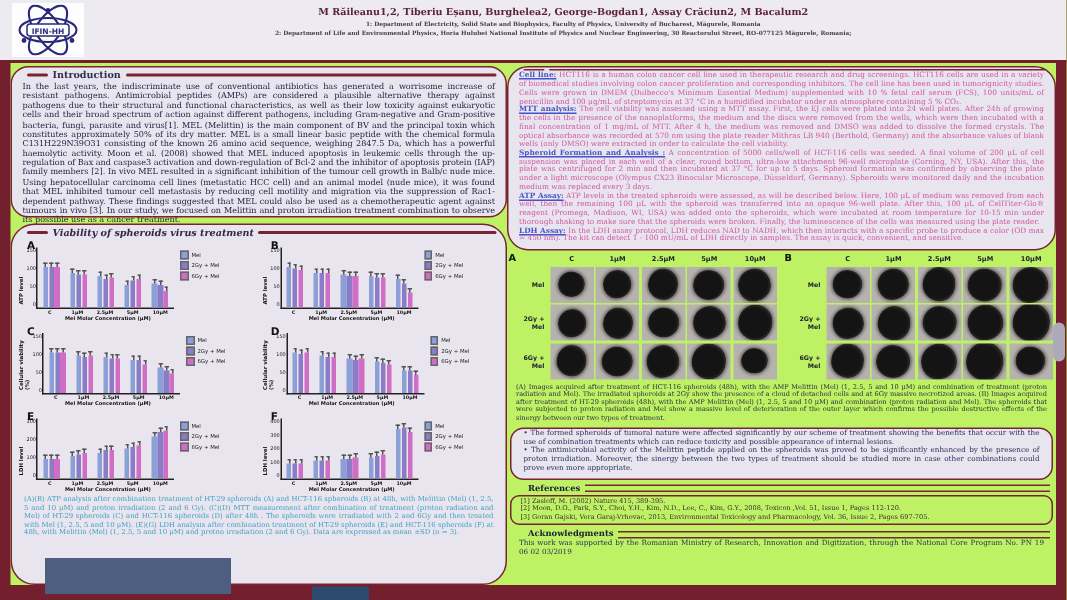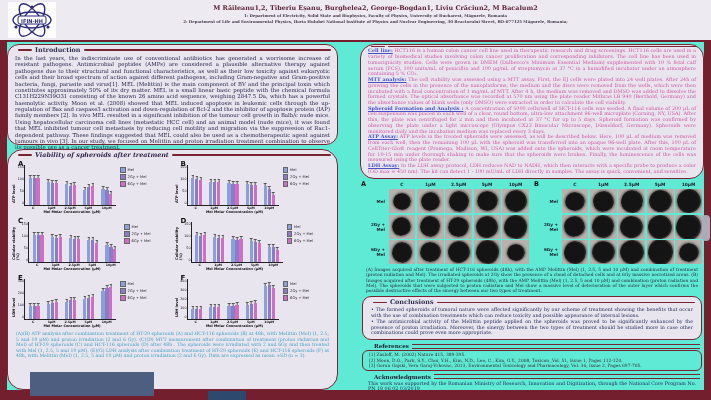--- a/index.html
+++ b/index.html
@@ -7,21 +7,21 @@
   #poster{position:relative;width:711px;height:400px;overflow:hidden;}
   
   .header{position:absolute;top:0;left:0;right:0;height:40px;background:#edeaf1;}
   .logo{position:absolute;top:2px;left:8px;width:48px;height:36px;background:#fdfdfd;display:flex;align-items:center;justify-content:center;}
   .titles{position:absolute;left:60px;right:20px;top:2px;text-align:center;}
   .title{font-size:11px;font-weight:bold;color:#9c1b2e;letter-spacing:.2px;}
   .authors{font-size:6.4px;font-weight:bold;color:#5e2236;margin-top:2px;}
   .affil{font-size:3.9px;color:#463a4e;margin-top:1px;font-weight:bold;}
   .rule{position:absolute;top:40px;left:0;right:0;height:2px;background:#731f2d;}
   
-  .content{position:absolute;top:42px;left:7px;right:7px;bottom:10px;background:#5eead4;display:flex;gap:22px;overflow:hidden;}
+  .content{position:absolute;top:42px;left:7px;right:7px;bottom:10px;background:#bef264;display:flex;gap:0;overflow:hidden;}
   .left-col{width:331px;flex:none;display:flex;flex-direction:column;}
   .right-col{flex:1;display:flex;flex-direction:column;overflow:hidden;}
   .box{border:1.6px solid #7a2433;border-radius:12px;background:#e9e5ef;}
   .box-head{display:flex;align-items:center;gap:3px;padding:1px 6px 0 10px;}
   .bh-line{height:1.4px;background:#7a2433;width:14px;border-radius:1px;}
   .bh-line.grow{flex:1;}
   .bh-text{font-size:6.4px;font-weight:bold;color:#2e2e4e;white-space:nowrap;}
   .bh-text.maroon{color:#6d2130;}
   .bh-text.italic{font-style:italic;color:#33264a;}
   .intro-box{height:99px;margin-top:2px;}
@@ -90,42 +90,42 @@
         <ellipse cx="22" cy="17" rx="19" ry="8" fill="none" stroke="#2a2a7a" stroke-width="1.4" transform="rotate(55 22 17)"></ellipse>
         <ellipse cx="22" cy="17" rx="19" ry="8" fill="none" stroke="#2a2a7a" stroke-width="1.4" transform="rotate(-55 22 17)"></ellipse>
         <circle cx="22" cy="4" r="1.6" fill="#2a2a7a"></circle>
           <circle cx="38" cy="24" r="1.6" fill="#2a2a7a"></circle>
           <circle cx="6" cy="24" r="1.6" fill="#2a2a7a"></circle>
         <rect x="8" y="13" width="28" height="8" rx="2" fill="#fdfdfd" stroke="#2a2a7a" stroke-width="1"></rect>
         <text x="22" y="19.5" text-anchor="middle" class="logo-txt" font-size="5.6" font-weight="bold" fill="#2a2a7a">IFIN-HH</text>
       </svg>
     </div>
     <div class="titles">
-      <div class="authors">M Răileanu1,2, Tiberiu Eșanu, Burghelea2, George-Bogdan1, Liviu Crăciun2, M Bacalum2</div>
+      <div class="authors">M Răileanu1,2, Tiberiu Eșanu, Burghelea2, George-Bogdan1, Assay Crăciun2, M Bacalum2</div>
       <div class="affil">1: Department of Electricity, Solid State and Biophysics, Faculty of Physics, University of Bucharest, Măgurele, Romania</div>
       <div class="affil">2: Department of Life and Environmental Physics, Horia Hulubei National Institute of Physics and Nuclear Engineering, 30 Reactorului Street, RO-077125 Măgurele, Romania;</div>
     </div>
   </div>
   <div class="rule"></div>
 
   <div class="content">
     <div class="left-col">
       <div class="box intro-box">
         <div class="box-head">
           <span class="bh-line"></span>
           <span class="bh-text">Introduction</span>
           <span class="bh-line grow"></span>
         </div>
         <p class="intro-text">In the last years, the indiscriminate use of conventional antibiotics has generated a worrisome increase of resistant pathogens. Antimicrobial peptides (AMPs) are considered a plausible alternative therapy against pathogens due to their structural and functional characteristics, as well as their low toxicity against eukaryotic cells and their broad spectrum of action against different pathogens, including Gram-negative and Gram-positive bacteria, fungi, parasite and virus[1]. MEL (Melittin) is the main component of BV and the principal toxin which constitutes approximately 50% of its dry matter. MEL is a small linear basic peptide with the chemical formula C131H229N39O31 consisting of the known 26 amino acid sequence, weighing 2847.5 Da, which has a powerful haemolytic activity. Moon et al. (2008) showed that MEL induced apoptosis in leukemic cells through the up-regulation of Bax and caspase3 activation and down-regulation of Bcl-2 and the inhibitor of apoptosis protein (IAP) family members [2]. In vivo MEL resulted in a significant inhibition of the tumour cell growth in Balb/c nude mice. Using hepatocellular carcinoma cell lines (metastatic HCC cell) and an animal model (nude mice), it was found that MEL inhibited tumour cell metastasis by reducing cell motility and migration via the suppression of Rac1-dependent pathway. These findings suggested that MEL could also be used as a chemotherapeutic agent against tumours in vivo [3]. In our study, we focused on Melittin and proton irradiation treatment combination to observe its possible use as a cancer treatment.</p>
       </div>
 
       <div class="box charts-box">
         <div class="box-head">
           <span class="bh-line"></span>
-          <span class="bh-text italic">Viability of spheroids after treatment</span>
+          <span class="bh-text italic">Viability of spheroids virus treatment</span>
           <span class="bh-line grow"></span>
         </div>
         <div id="charts-grid">
             <div class="chart">
               <span class="ch-letter">A</span>
               <div class="ch-body">
                 <div class="ch-ylabel">ATP level</div>
                 <div class="ch-yticks">
                   <span>150</span>
                   <span>100</span>
@@ -637,25 +637,20 @@
               </div>
               <div class="p-cell">
                 <div class="p-blob" style="width: 20px; height: 19px; border-radius: 48% 52% 50% 50% / 52% 48%;"></div>
               </div>
             </div>
           </div>
       </div>
       <p class="panel-caption">(A) Images acquired after treatment of HCT-116 spheroids (48h), with the AMP Melittin (Mel) (1, 2.5, 5 and 10 μM) and combination of treatment (proton radiation and Mel). The irradiated spheroids at 2Gy show the presence of a cloud of detached cells and at 6Gy massive necrotized areas. (B) Images acquired after treatment of HT-29 spheroids (48h), with the AMP Melittin (Mel) (1, 2.5, 5 and 10 μM) and combination (proton radiation and Mel). The spheroids that were subjected to proton radiation and Mel show a massive level of deterioration of the outer layer which confirms the possible destructive effects of the sinergy between our two types of treatment.</p>
 
       <div class="box conclusions-box">
-        <div class="box-head">
-          <span class="bh-line"></span>
-          <span class="bh-text">Conclusions</span>
-          <span class="bh-line grow"></span>
-        </div>
         <ul class="c-bullets" id="conclusions-list">
             <li>The formed spheroids of tumoral nature were affected significantly by our scheme of treatment showing the benefits that occur with the use of combination treatments which can reduce toxicity and possible appearance of internal lesions.</li>
             <li>The antimicrobial activity of the Melittin peptide applied on the spheroids was proved to be significantly enhanced by the presence of proton irradiation. Moreover, the sinergy between the two types of treatment should be studied more in case other combinations could prove even more appropriate.</li>
           </ul>
       </div>
 
       <div class="sec-head">
         <span class="t">References</span>
         <span class="dline"></span>
       </div>

